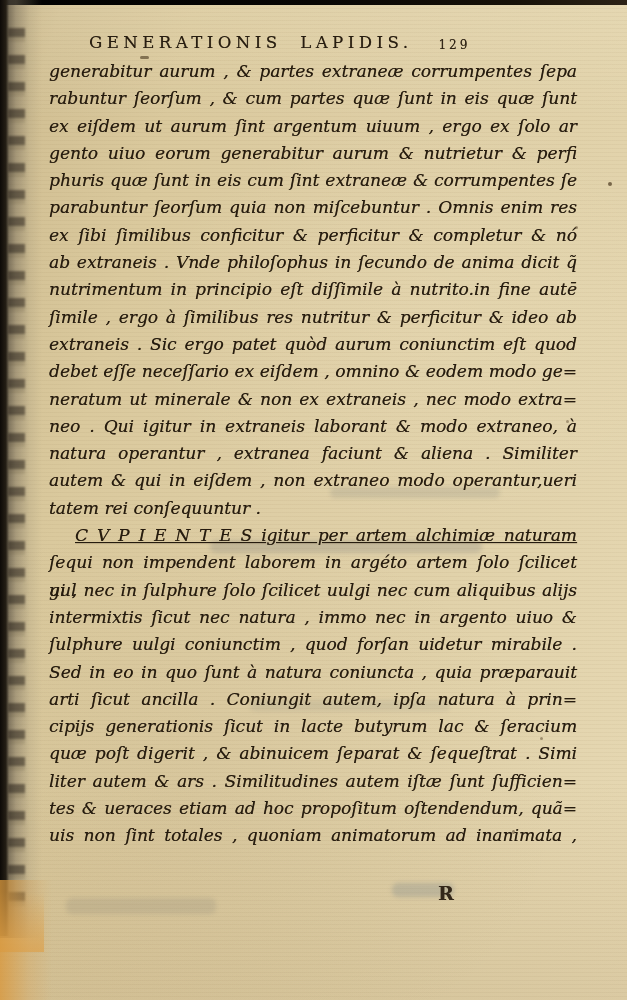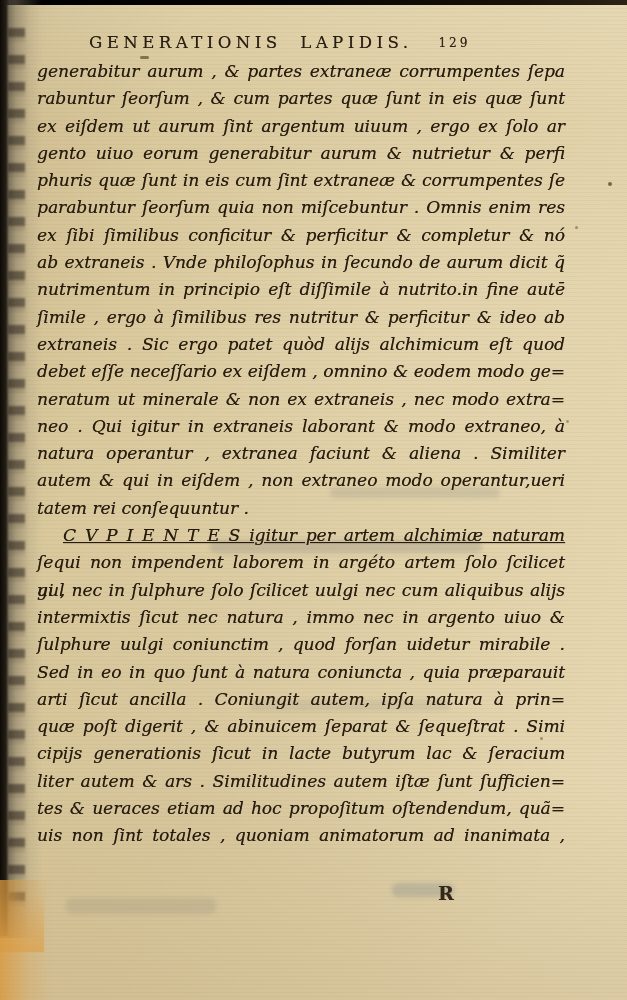--- a/index.html
+++ b/index.html
@@ -30,32 +30,32 @@
     background:linear-gradient(to right,#0d0a07,#241e15 65%, rgba(36,30,21,0));}
   .gutter-marks{position:absolute;left:8px;top:28px;width:17px;height:880px;
     background:repeating-linear-gradient(to bottom, rgba(28,22,16,.58) 0 9px, rgba(85,72,52,.18) 9px 14px, rgba(0,0,0,0) 14px 27px);
     filter:blur(1.2px);opacity:.85;}
   .gutter-fade{position:absolute;left:0;top:892px;width:44px;height:60px;
     background:linear-gradient(to bottom, rgba(0,0,0,0), rgba(219,166,86,.85));}
   .bottom-glow{position:absolute;left:0;top:880px;width:52px;height:120px;
     background:linear-gradient(to right, rgba(216,152,62,.8), rgba(216,160,82,.3) 55%, rgba(0,0,0,0));}
 
   
-  .header{position:absolute;top:33px;left:47px;width:528px;display:flex;align-items:center;}
+  .header{position:absolute;top:33px;left:47px;width:528px;display:flex;align-items:flex-end;}
   .header .title{
     margin-left:42px;
     font-size:16.5px;letter-spacing:4.5px;word-spacing:9px;
     color:#271d10;text-shadow:.3px .3px .4px rgba(35,22,8,.55);}
   .header .folio{
     margin-left:26px;
     font-size:12px;letter-spacing:3px;color:#2c2113;
     text-shadow:.3px .3px .4px rgba(35,22,8,.5);}
 
   
-  .body{position:absolute;top:58px;left:37px;width:528px;color:#251b0e;}
+  .body{position:absolute;top:58px;left:49px;width:528px;color:#251b0e;}
   .line{
     height:27.3px;line-height:27.3px;
     font-style:italic;font-size:17px;
     text-align:justify;text-align-last:justify;
     white-space:normal;overflow:visible;
     text-shadow:.25px .25px .35px rgba(40,25,10,.65);
   }
   .line.para-end{text-align-last:left;font-style:italic;}
   .line.indent{padding-left:26px;width:502px;text-decoration:underline;}
 
@@ -115,39 +115,39 @@
   </div>
 
   <div class="body">
       <div class="line">generabitur aurum , &amp; partes extraneæ corrumpentes ſepa</div>
       <div class="line">rabuntur ſeorſum , &amp; cum partes quæ ſunt in eis quæ ſunt</div>
       <div class="line">ex eiſdem ut aurum ſint argentum uiuum , ergo ex ſolo ar</div>
       <div class="line">gento uiuo eorum generabitur aurum &amp; nutrietur &amp; perfi</div>
       <div class="line">phuris quæ ſunt in eis cum ſint extraneæ &amp; corrumpentes ſe</div>
       <div class="line">parabuntur ſeorſum quia non miſcebuntur . Omnis enim res</div>
       <div class="line">ex ſibi ſimilibus conficitur &amp; perficitur &amp; completur &amp; nó</div>
-      <div class="line">ab extraneis . Vnde philoſophus in ſecundo de aurum dicit q̃</div>
+      <div class="line">ab extraneis . Vnde philoſophus in ſecundo de anima dicit q̃</div>
       <div class="line">nutrimentum in principio eſt diſſimile à nutrito.in fine autē</div>
       <div class="line">ſimile , ergo à ſimilibus res nutritur &amp; perficitur &amp; ideo ab</div>
-      <div class="line">extraneis . Sic ergo patet quòd alijs alchimicum eſt quod</div>
+      <div class="line">extraneis . Sic ergo patet quòd aurum coniunctim eſt quod</div>
       <div class="line">debet eſſe neceſſario ex eiſdem , omnino &amp; eodem modo ge=</div>
       <div class="line">neratum ut minerale &amp; non ex extraneis , nec modo extra=</div>
       <div class="line">neo . Qui igitur in extraneis laborant &amp; modo extraneo, à</div>
       <div class="line">natura operantur , extranea faciunt &amp; aliena . Similiter</div>
       <div class="line">autem &amp; qui in eiſdem , non extraneo modo operantur,ueri</div>
       <div class="line para-end">tatem rei conſequuntur .</div>
       <div class="line indent">C V P I E N T E S  igitur per artem alchimiæ naturam</div>
       <div class="line">ſequi non impendent laborem in argéto artem ſolo ſcilicet uul</div>
       <div class="line">gi , nec in ſulphure ſolo ſcilicet uulgi nec cum aliquibus alijs</div>
       <div class="line">intermixtis ſicut nec natura , immo nec in argento uiuo &amp;</div>
       <div class="line">ſulphure uulgi coniunctim , quod forſan uidetur mirabile .</div>
       <div class="line">Sed in eo in quo ſunt à natura coniuncta , quia præparauit</div>
       <div class="line">arti ſicut ancilla .  Coniungit autem, ipſa natura à prin=</div>
+      <div class="line">cipijs generationis ſicut in lacte butyrum lac &amp; ſeracium</div>
       <div class="line">quæ poſt digerit , &amp; abinuicem ſeparat &amp; ſequeſtrat . Simi</div>
-      <div class="line">cipijs generationis ſicut in lacte butyrum lac &amp; ſeracium</div>
       <div class="line">liter autem &amp; ars . Similitudines autem iſtæ ſunt ſufficien=</div>
       <div class="line">tes &amp; ueraces etiam ad hoc propoſitum oſtendendum, quã=</div>
       <div class="line">uis non ſint totales , quoniam animatorum ad inanimata ,</div>
     </div>
 
   <div class="signature">R</div>
 
 </div>
 
 </body></html>

